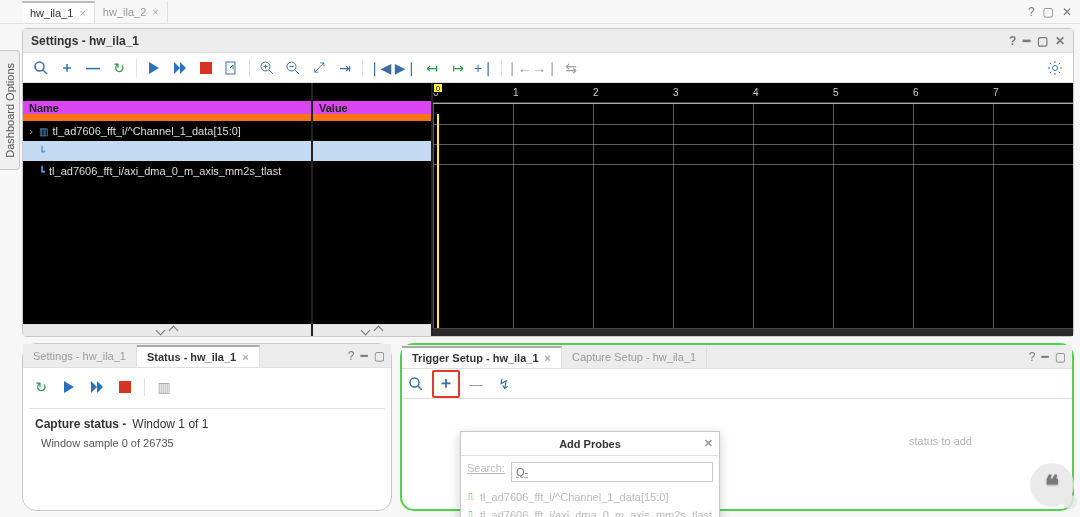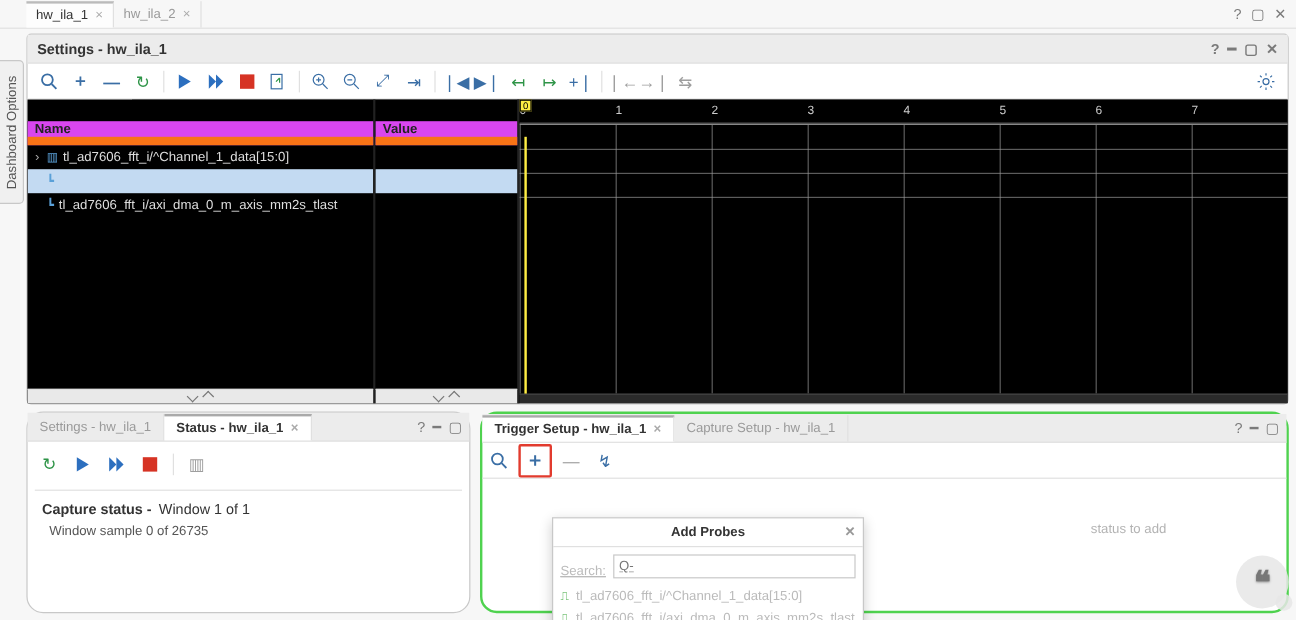--- a/index.html
+++ b/index.html
@@ -337,21 +337,21 @@
   }
   .add-probes-title {
     height: 24px;
     display: flex; align-items: center; justify-content: center;
     font-weight: bold;
     color: #333;
     position: relative;
     border-bottom: 1px solid var(--border-light);
   }
   .add-probes-title .close { position: absolute; right: 6px; color: #999; cursor: pointer; }
-  .search-row { display: flex; align-items: flex-end; gap: 6px; padding: 6px; text-decoration: underline; }
+  .search-row { display: flex; align-items: flex-start; gap: 6px; padding: 6px; text-decoration: underline; }
   .search-row label { text-decoration: underline; text-decoration-style: solid; }
   .search-row input {
     flex: 1;
     height: 20px;
     border: 1px solid var(--border);
     padding: 0 4px;
     font-size: 11px;
     color: #888;
   }
   .probe-list { display: flex; flex-direction: column; }

